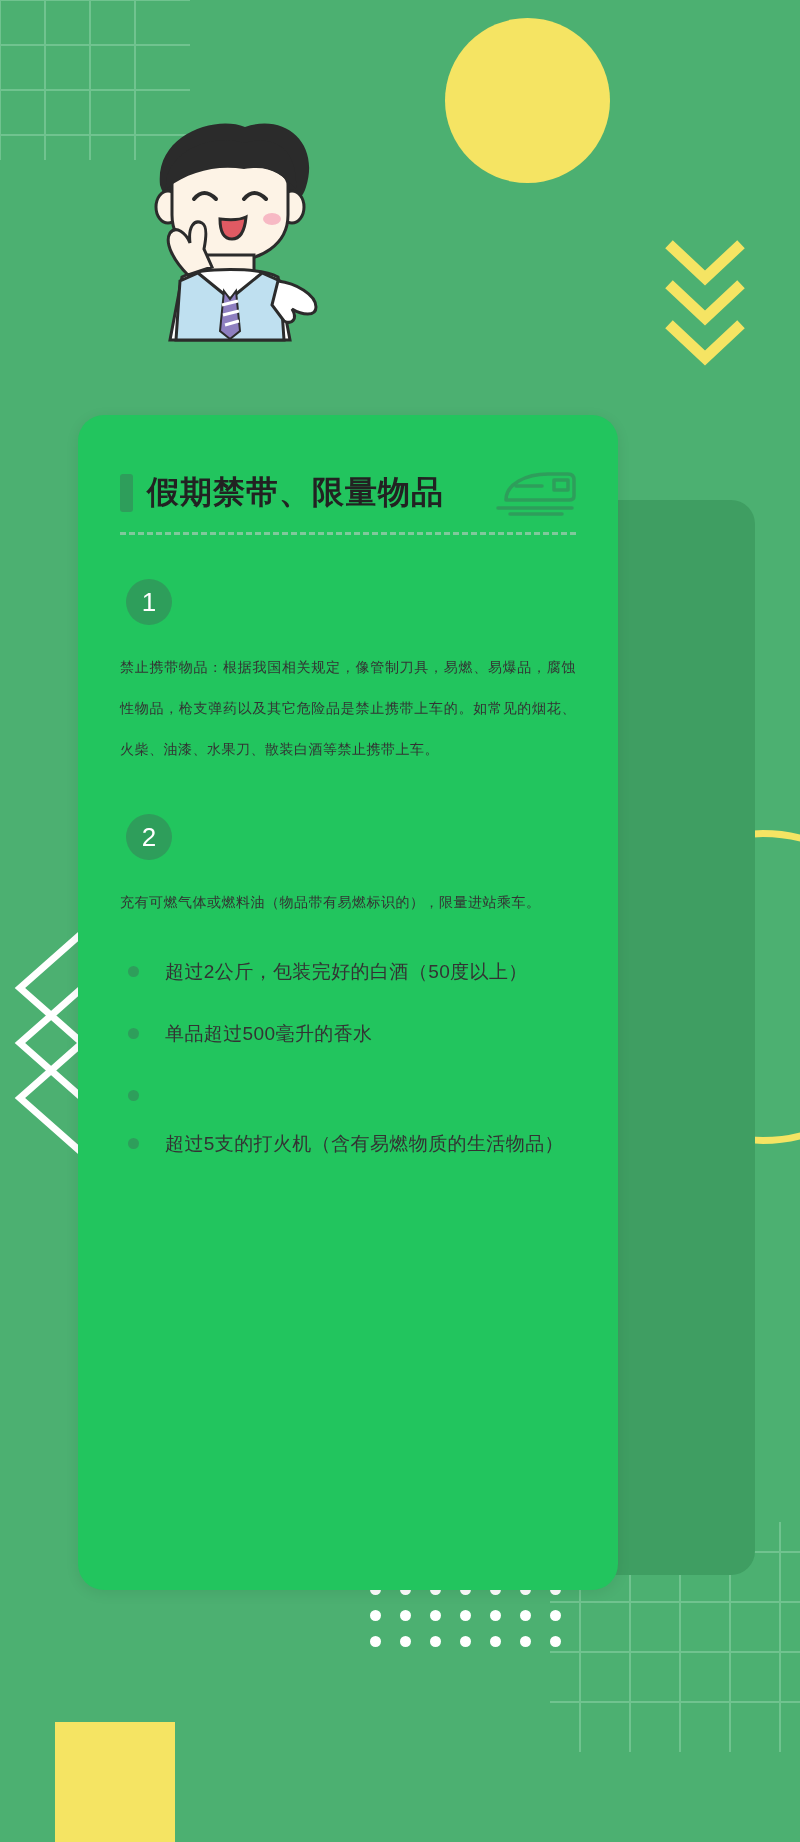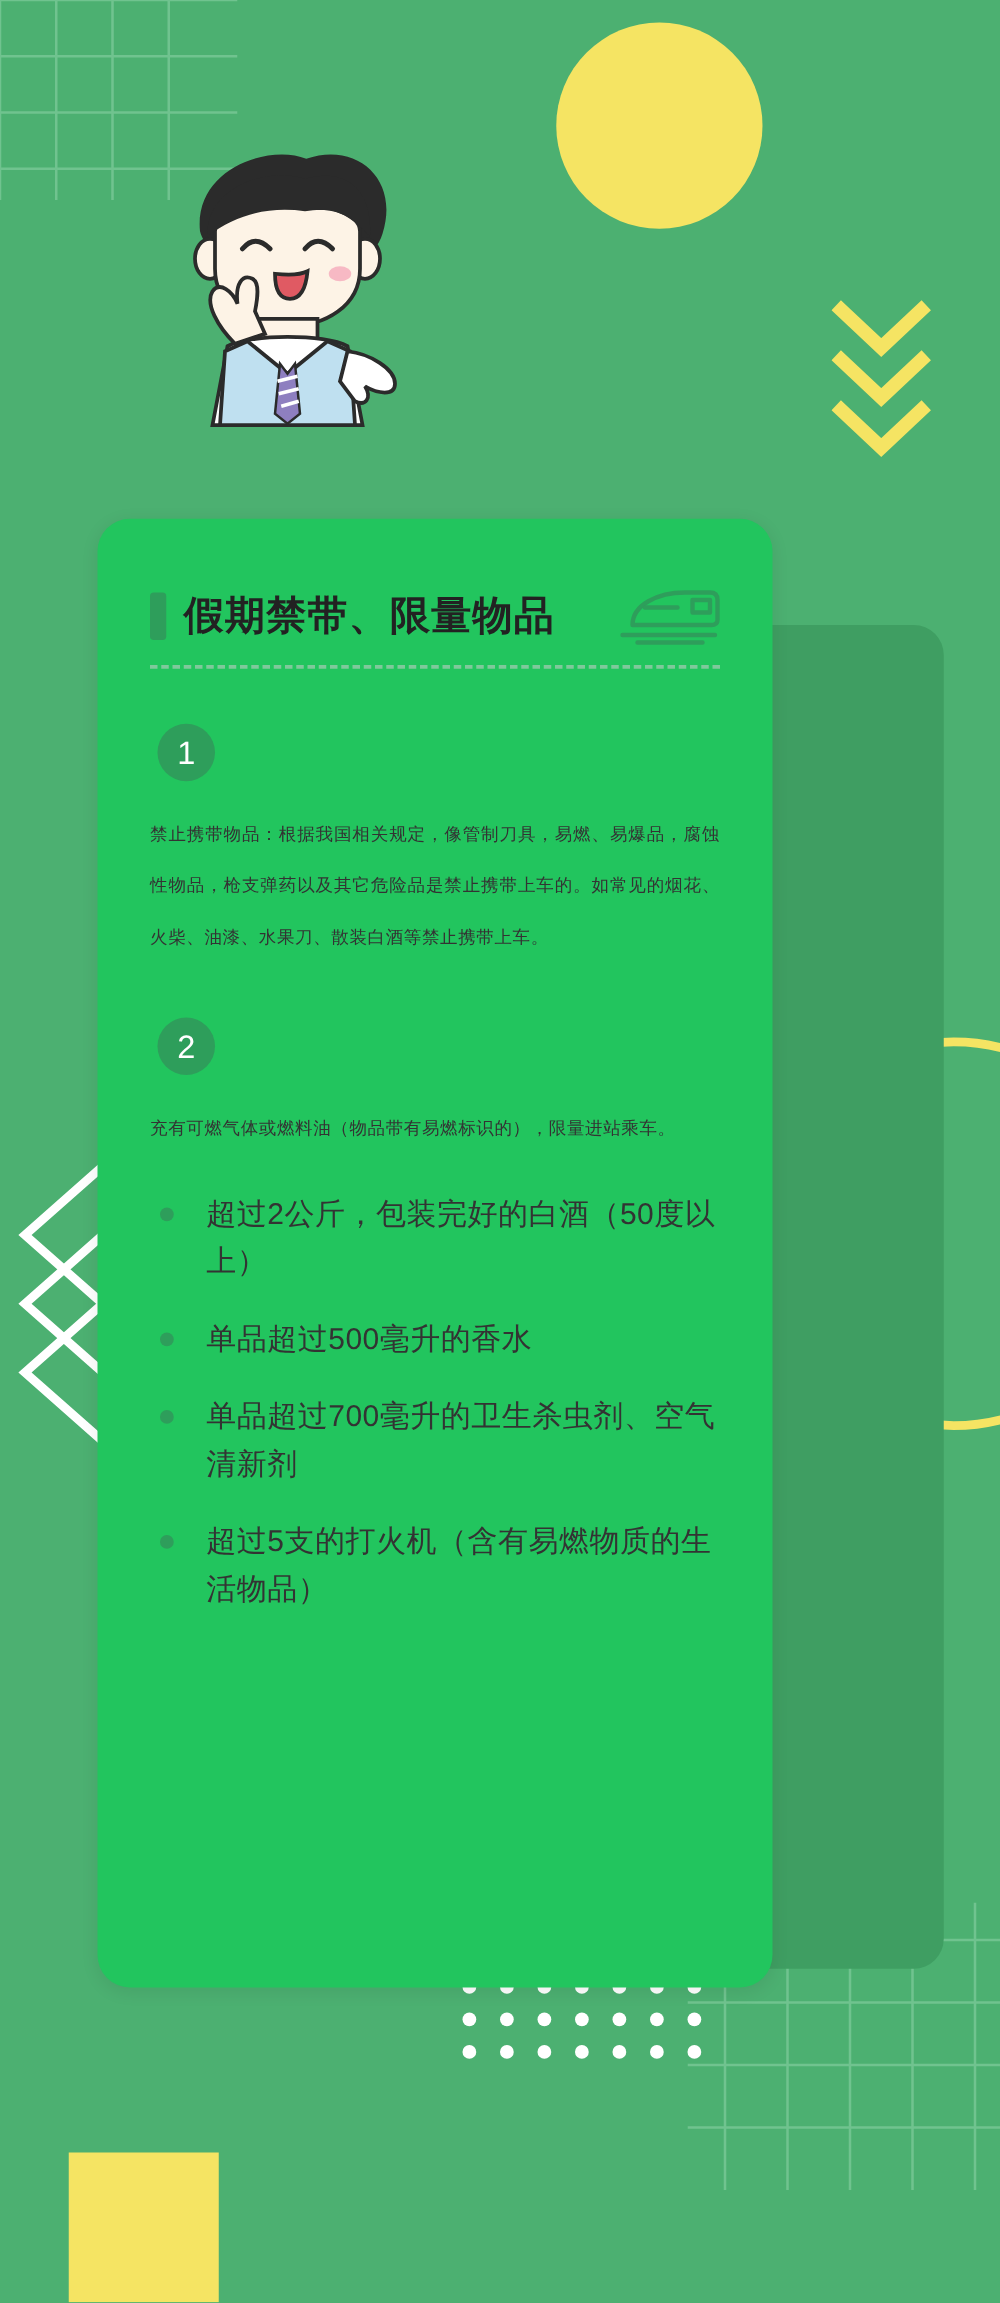--- a/index.html
+++ b/index.html
@@ -199,21 +199,21 @@
   }
   .bdot {
     width: 11px;
     height: 11px;
     border-radius: 50%;
     background: #2e9e5b;
     margin: 13px 26px 0 8px;
     flex: 0 0 auto;
   }
   .btext {
-    font-size: 24px;
+    font-size: 19px;
     line-height: 38px;
     color: #333333;
     letter-spacing: .4px;
   }
 </style>
 </head>
 <body>
 
 <div class="poster">
 
@@ -349,21 +349,20 @@
         <li>
           <span class="bdot"></span>
           <span class="btext">超过2公斤，包装完好的白酒（50度以上）</span>
         </li>
         <li>
           <span class="bdot"></span>
           <span class="btext">单品超过500毫升的香水</span>
         </li>
         <li>
           <span class="bdot"></span>
-          <span class="btext">单品超过700毫升的卫生杀虫剂、空气清新剂</span>
         </li>
         <li>
           <span class="bdot"></span>
           <span class="btext">超过5支的打火机（含有易燃物质的生活物品）</span>
         </li>
       </ul>
     </div>
 
   </div>
 </div>

